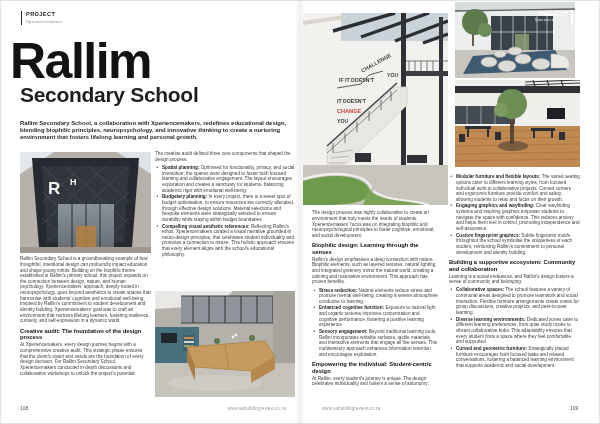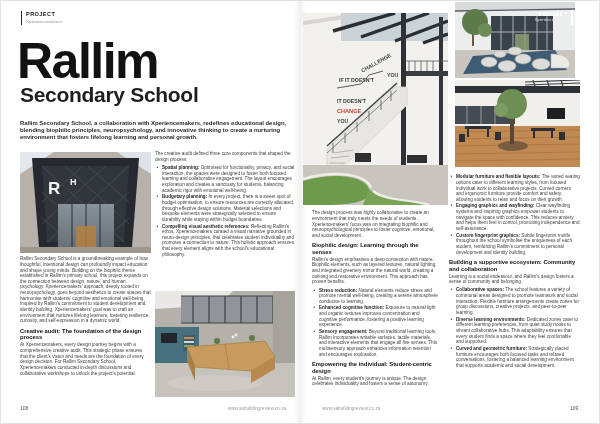--- a/index.html
+++ b/index.html
@@ -36,21 +36,21 @@
 <body>
 
 <div id="canvas">
 
   <div id="spine" class="abs"></div>
 
   <div class="abs kicker-bar" style="left:21px;top:11px;height:14px;"></div>
   <div class="abs kicker" style="left:26px;top:11px;">PROJECT</div>
   <div class="abs kicker-sub" style="left:26px;top:19px;">Xperiencemakers</div>
 
-  <div id="main-title" class="abs" style="left:17px;top:36px;">Rallim</div>
+  <div id="main-title" class="abs" style="left:10px;top:36px;">Rallim</div>
   <div id="sub-title" class="abs" style="left:20px;top:84px;">Secondary School</div>
 
   <div class="scaled" style="left:20px;top:119px;width:272px;height:32px;">
     <div class="inner intro-txt">Rallim Secondary School, a collaboration with Xperiencemakers, redefines educational design, blending biophilic principles, neuropsychology, and innovative thinking to create a nurturing environment that fosters lifelong learning and personal growth.</div>
   </div>
 
   <svg class="abs photo" style="left:20px;top:152px;" width="131" height="101" viewBox="0 0 131 101">
     <rect width="131" height="101" fill="#b6b2ab"></rect>
     <polygon points="0,0 34,0 0,22" fill="#e3e8ea"></polygon>
     <polygon points="131,0 97,0 131,22" fill="#dde3e6"></polygon>

